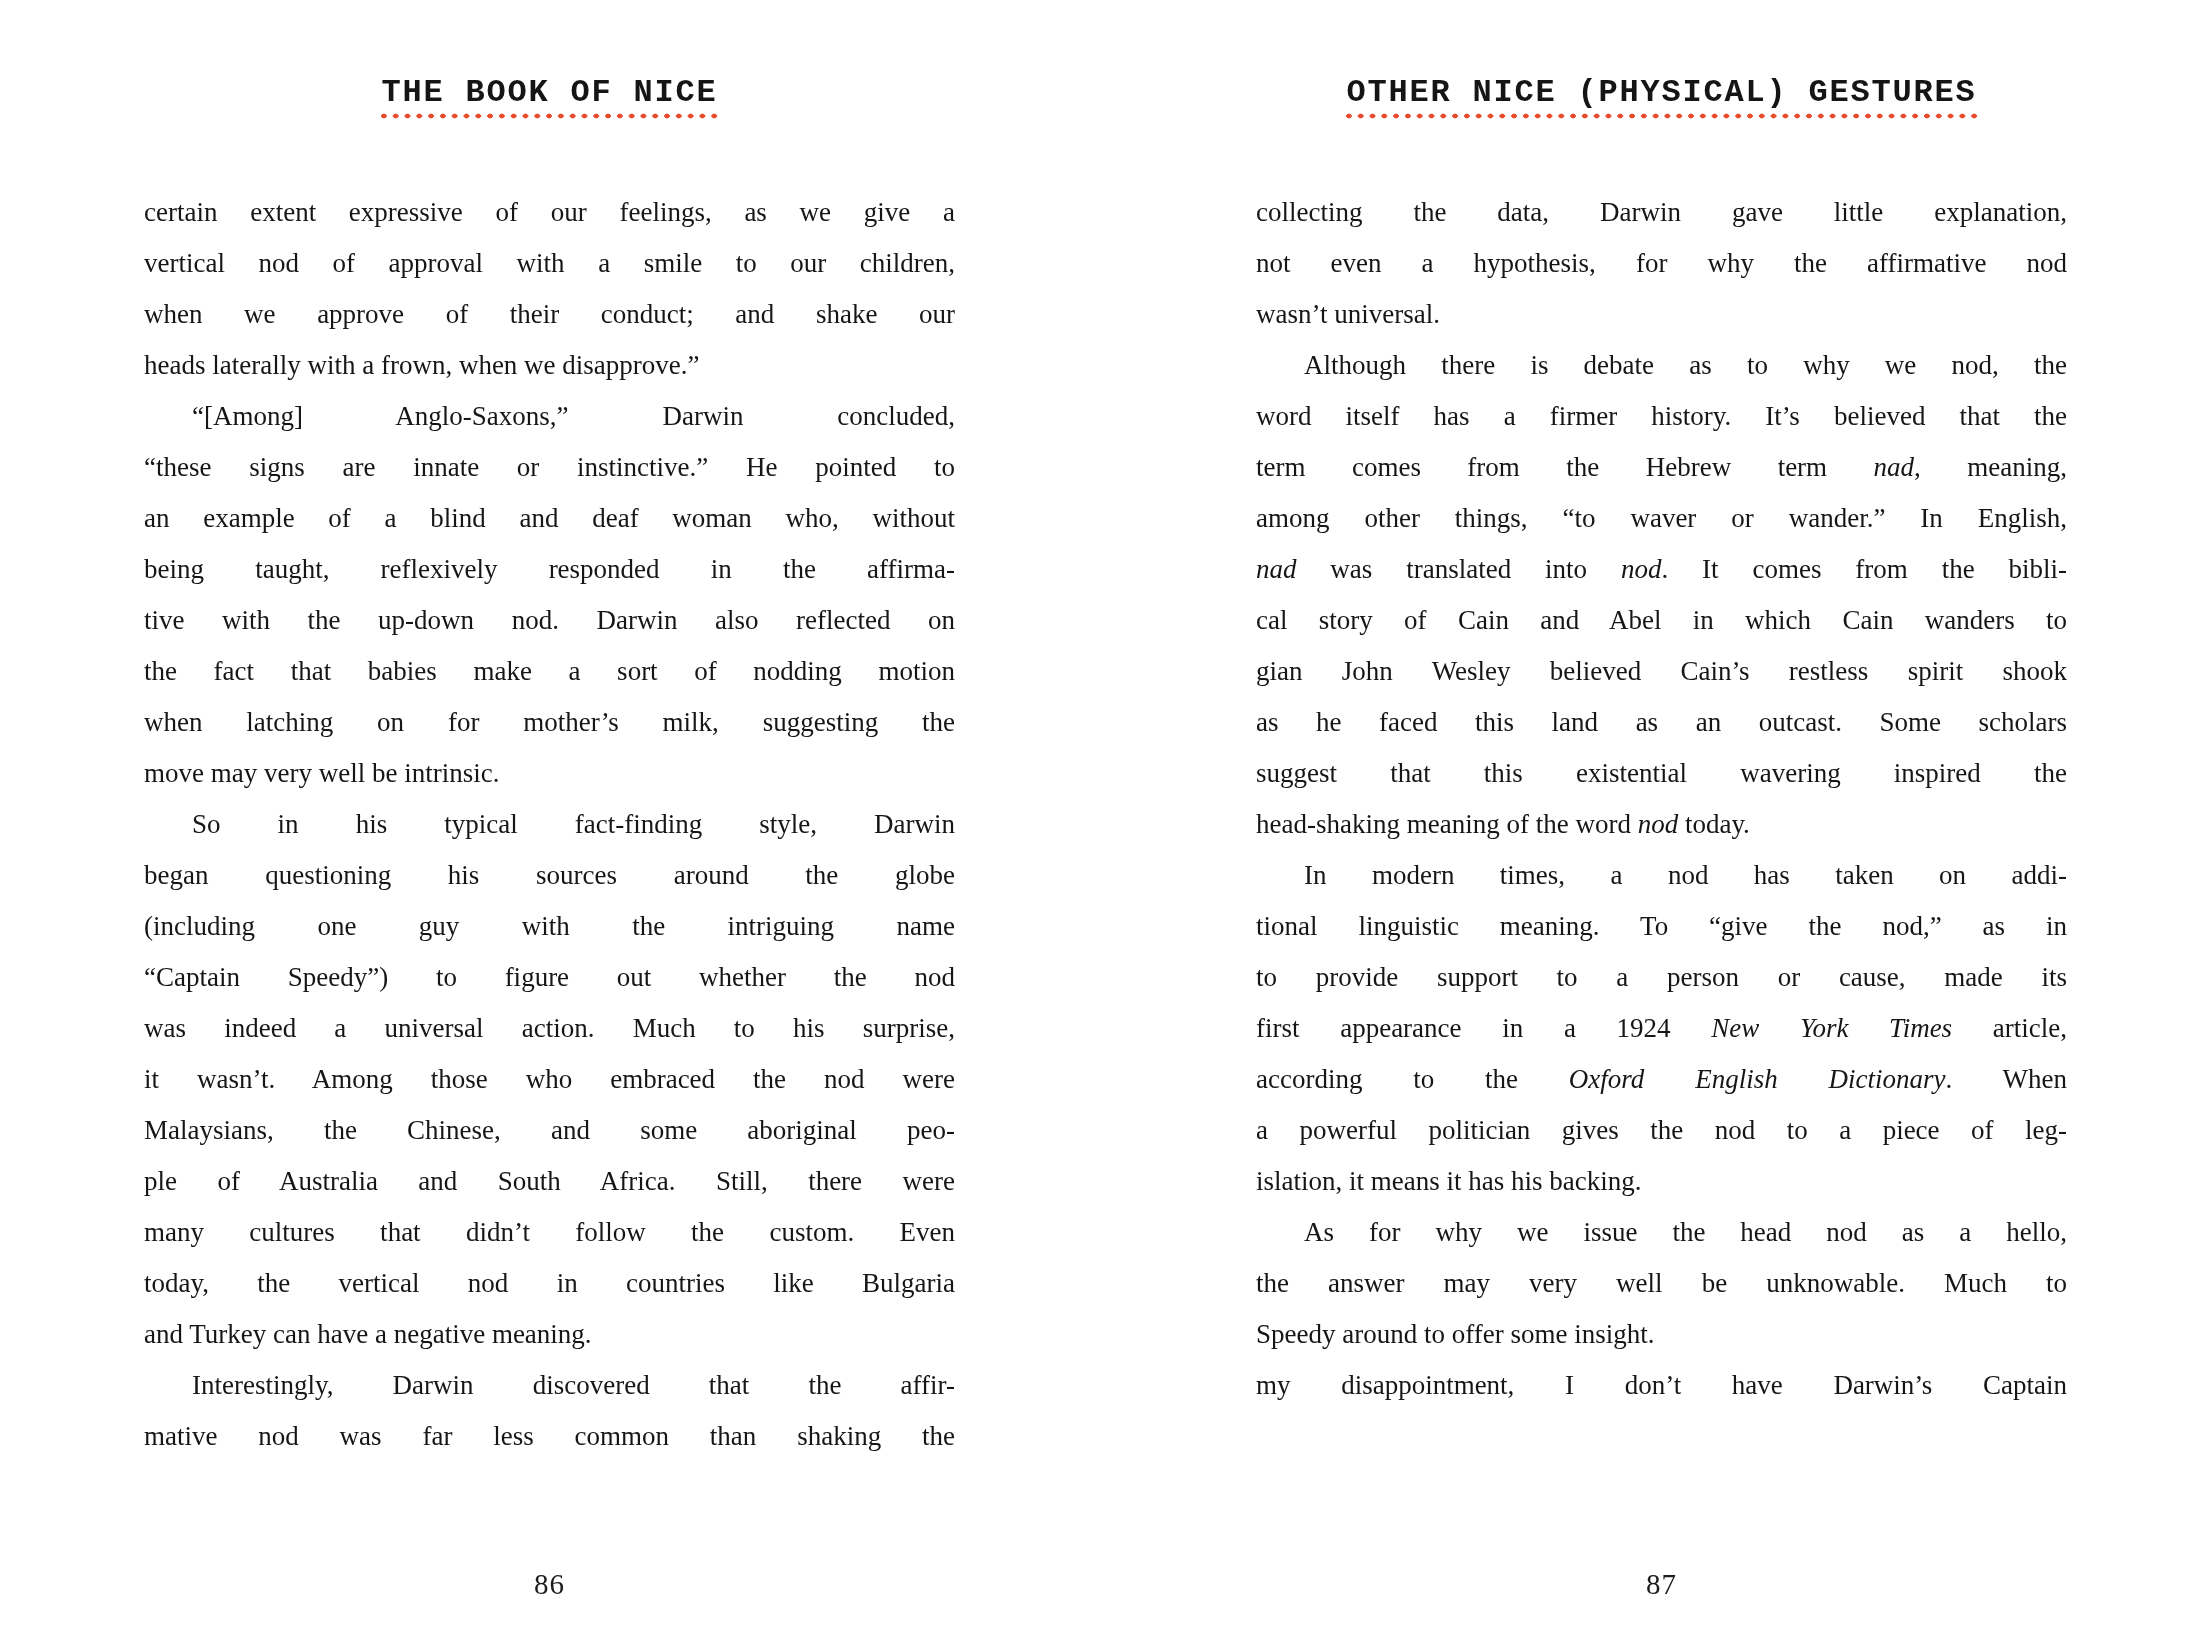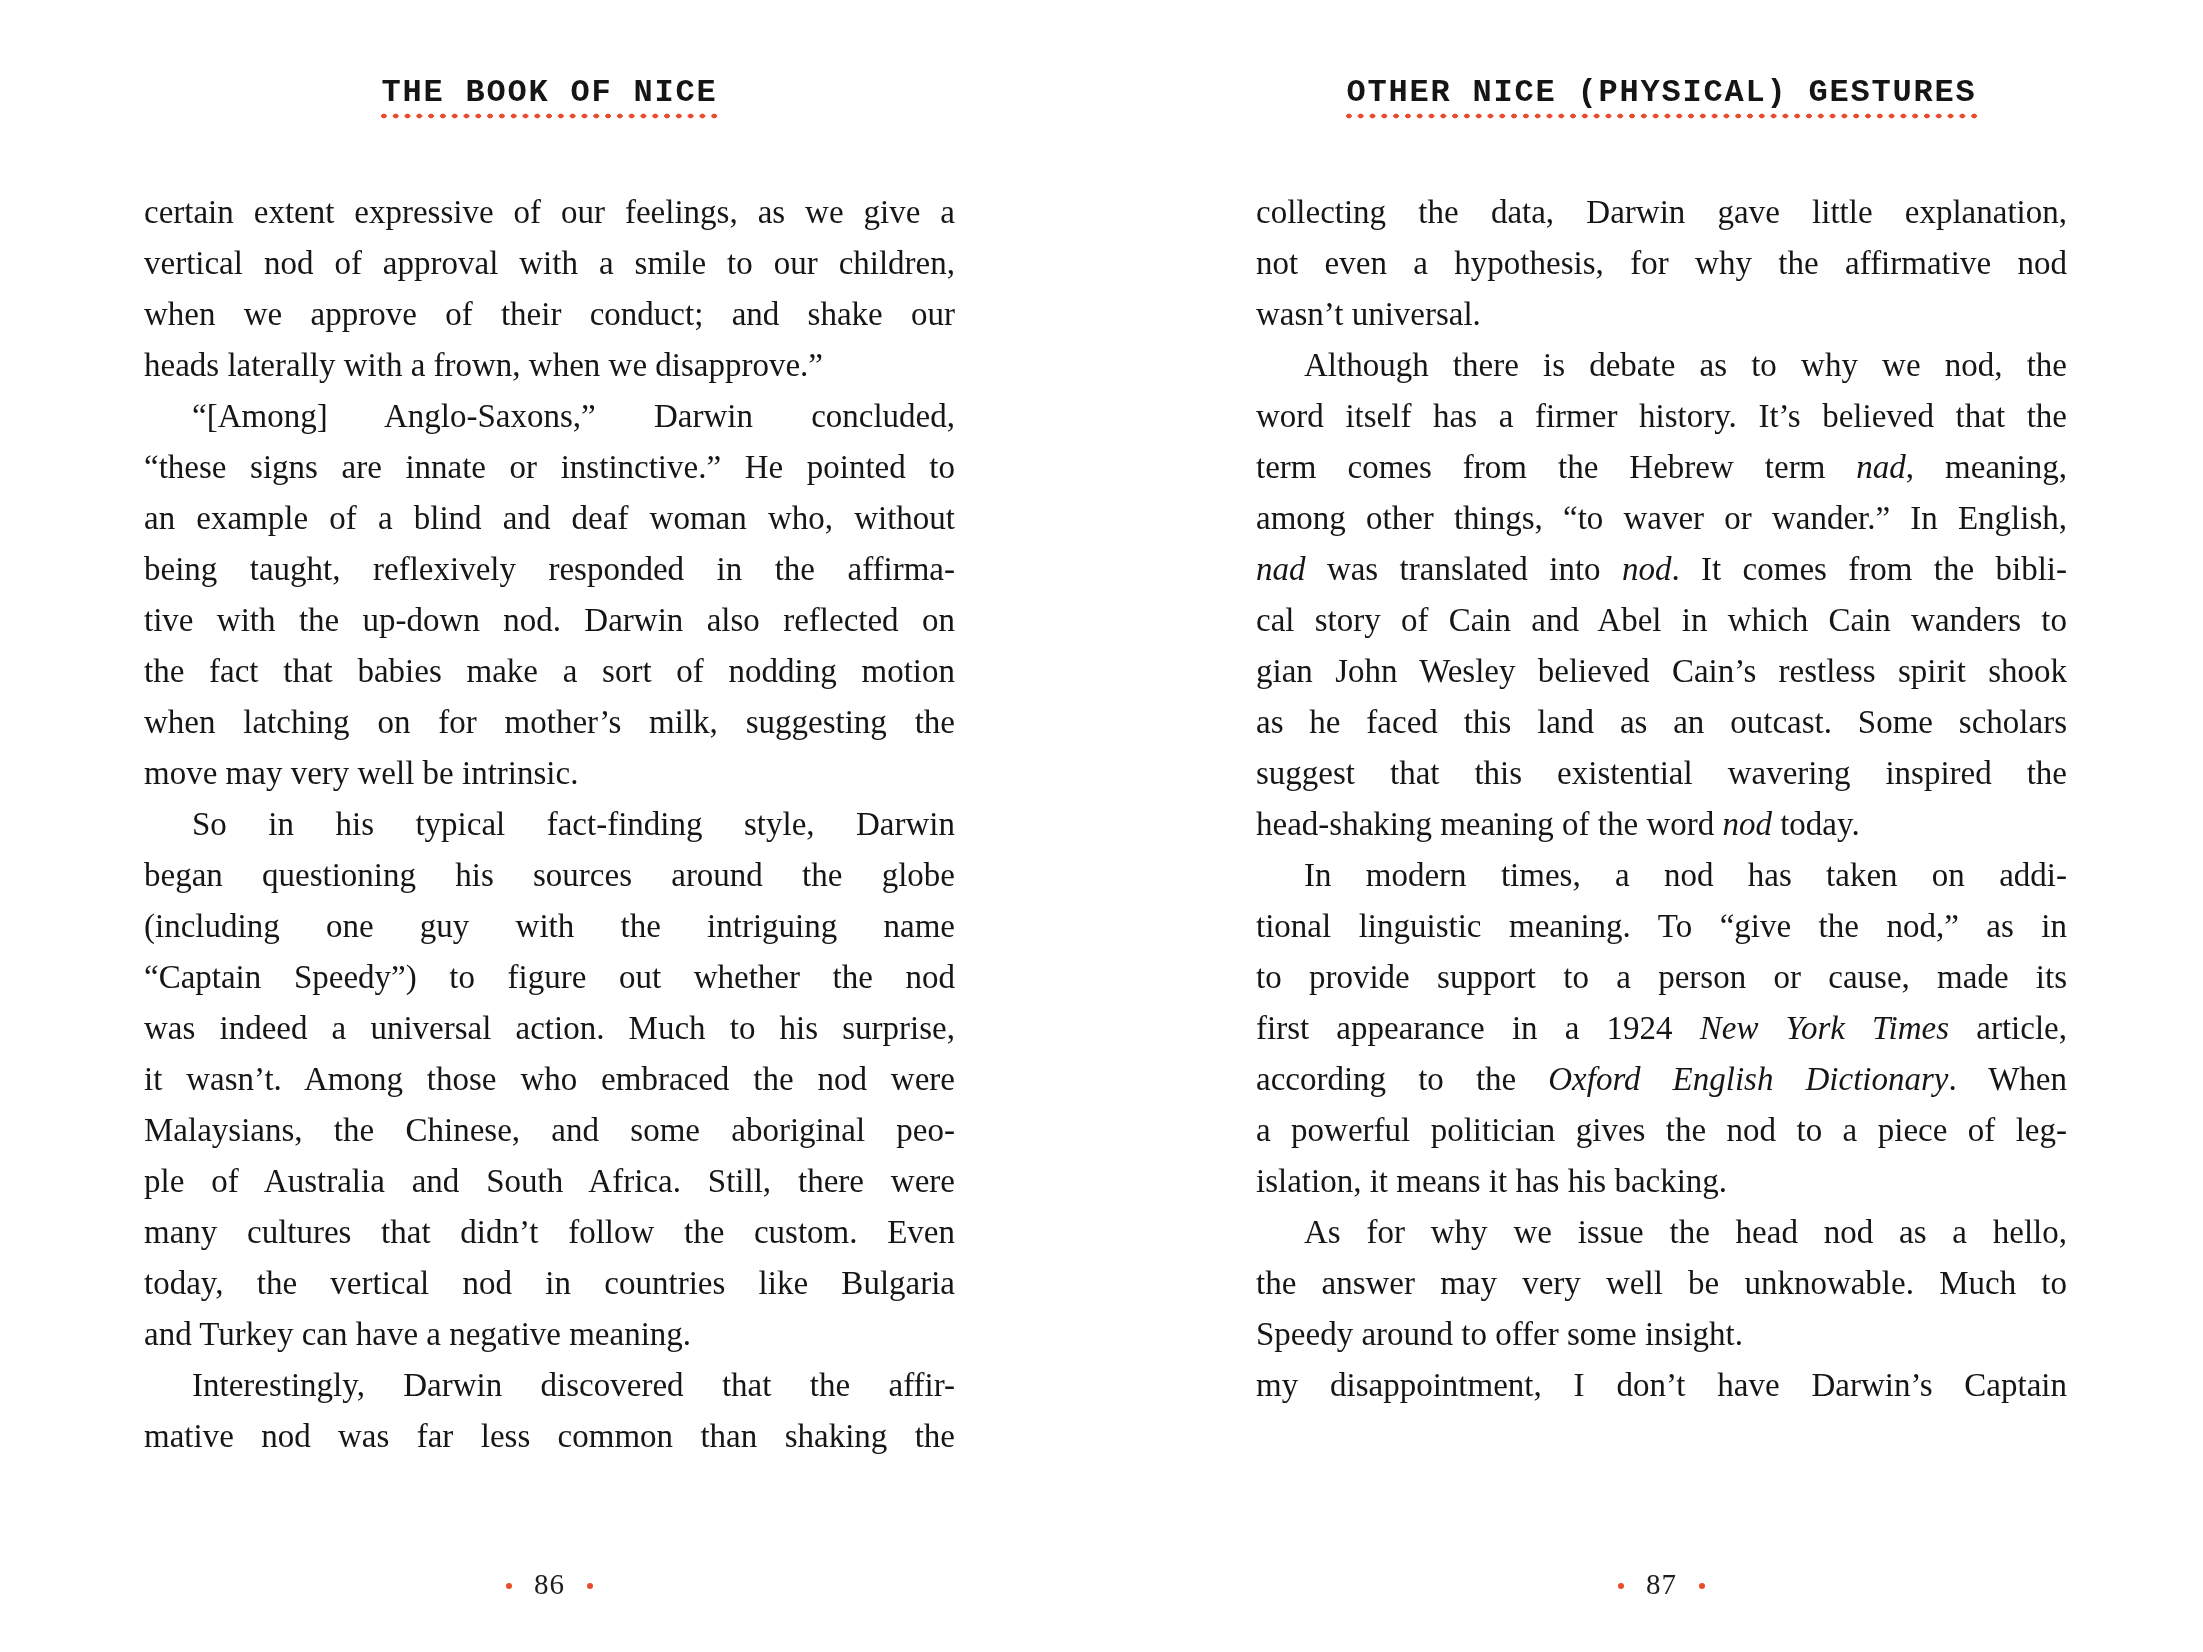--- a/index.html
+++ b/index.html
@@ -63,21 +63,21 @@
     position: absolute;
     top: 187px;
     width: 811px;
     color: #161616;
   }
   .page.left  .column { left: 144px; }
   .page.right .column { left: 1256px; margin-left: -1102px; }
   .line {
     height: 51px;
     line-height: 51px;
-    font-size: 33px;
+    font-size: 27px;
     text-align: justify;
     text-align-last: justify;
     overflow: hidden;
     white-space: normal;
   }
   .line.indent { padding-left: 48px; }
   .line.end {
     text-align: left;
     text-align-last: left;
     font-family: Liberation Serif, serif;
@@ -87,20 +87,21 @@
   
   .folio {
     position: absolute;
     top: 1564px;
     width: 811px;
     height: 40px;
     display: flex;
     align-items: center;
     justify-content: center;
     gap: 22px;
+    flex-direction: column;
   }
   .page.left  .folio { left: 144px; }
   .page.right .folio { left: 1256px; margin-left: -1102px; }
   .folio-num {
     font-family: "Liberation Serif", serif;
     font-size: 29px;
     line-height: 29px;
     color: #1d1d1d;
     letter-spacing: 0.9px;
   }

